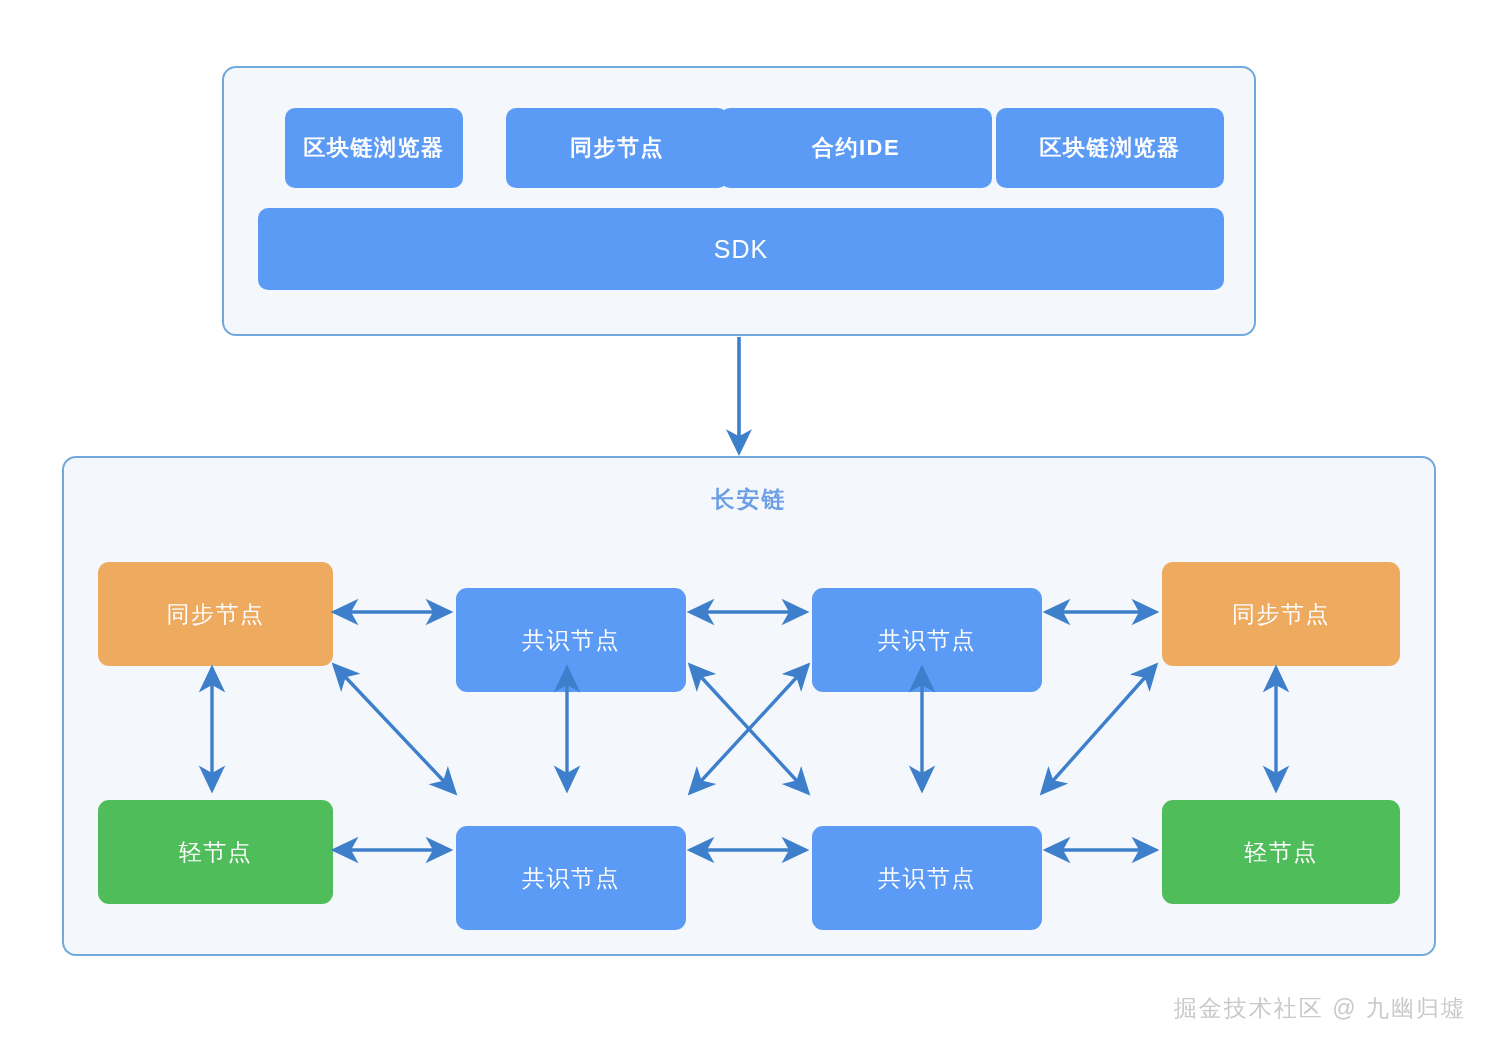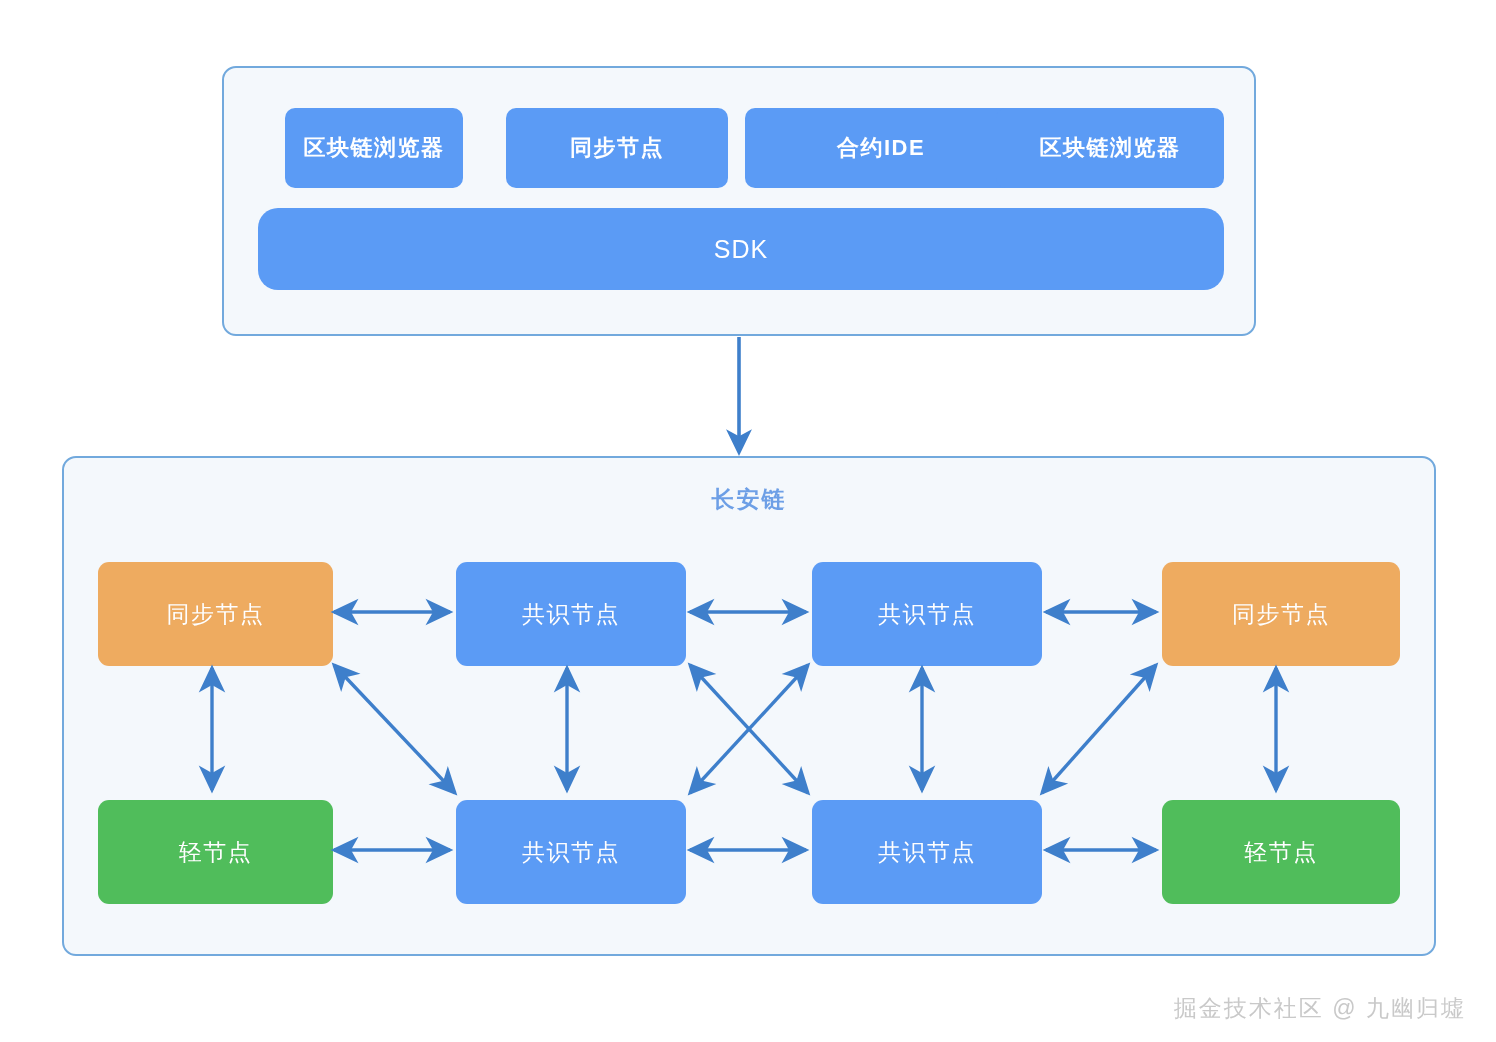--- a/index.html
+++ b/index.html
@@ -60,21 +60,21 @@
     border-radius: 11px;
     display: flex;
     align-items: center;
     justify-content: center;
     color: #ffffff;
     font-size: 23px;
     font-weight: 400;
     letter-spacing: 1.5px;
     text-shadow: 0 0 1px rgba(0,0,0,0.06);
   }
-  .node.blue   { background: #5b9bf5; }
+  .node.blue   { background: #5b9bf5; margin-top: 26px; }
   .node.orange { background: #eeab60; }
   .node.green  { background: #50bd5b; }
 
   
   .tool-box {
     position: absolute;
     top: 40px;
     height: 80px;
     border-radius: 10px;
     background: #5b9bf5;
@@ -82,30 +82,30 @@
     display: flex;
     align-items: center;
     justify-content: center;
     font-size: 22px;
     font-weight: 700;
     letter-spacing: 1.5px;
     box-sizing: border-box;
   }
   #tool-0 { left: 34px;  width: 178px; margin-left: 27px; }
   #tool-1 { left: 282px; width: 222px; }
-  #tool-2 { left: 521px; width: 272px; }
+  #tool-2 { left: 496px; width: 272px; }
   #tool-3 { left: 772px; width: 228px; }
 
   #sdk-box {
     position: absolute;
     left: 34px;
     top: 140px;
     width: 966px;
     height: 82px;
-    border-radius: 20px;
+    border-radius: 10px;
     background: #5b9bf5;
     color: #fff;
     display: flex;
     align-items: center;
     justify-content: center;
     font-size: 25px;
     font-weight: 400;
     letter-spacing: 1px;
   }
 

